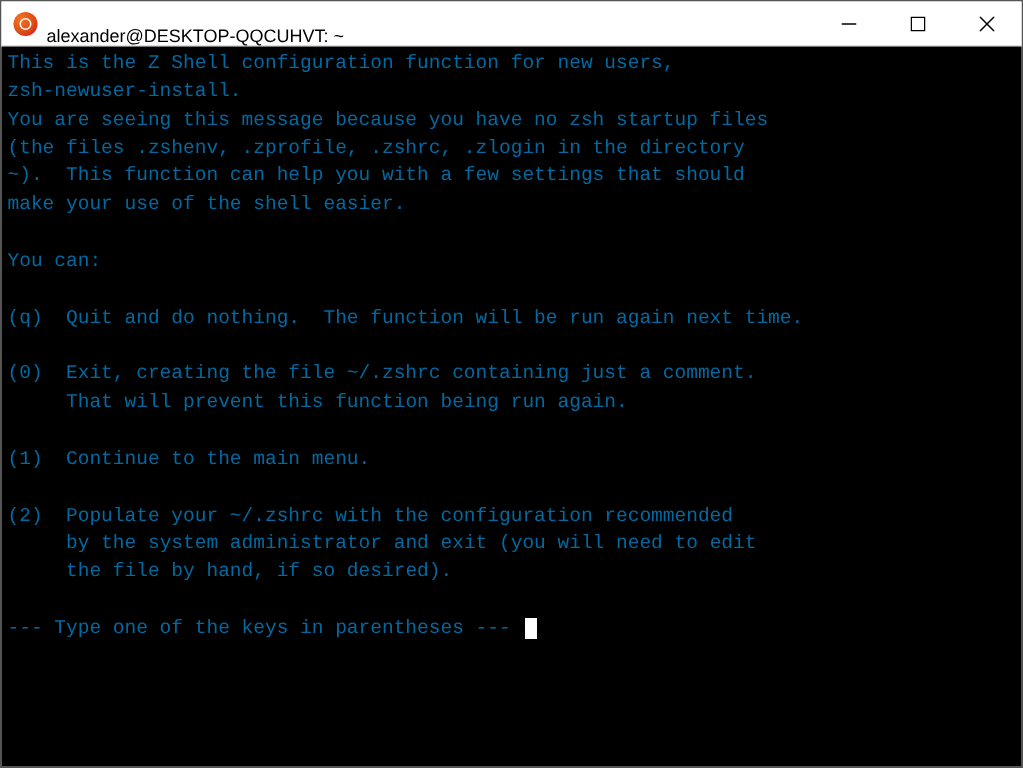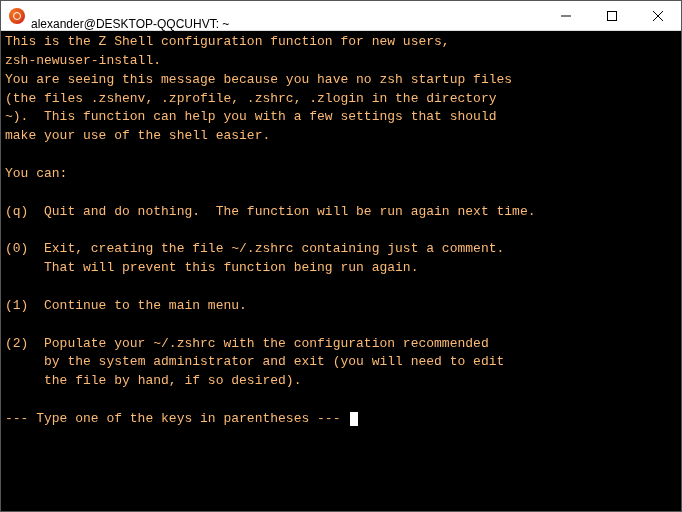--- a/index.html
+++ b/index.html
@@ -72,21 +72,21 @@
       border: none;
       font-family: inherit;
     }
     .titlebar-btn svg {
       width: 10px;
       height: 10px;
     }
     .terminal {
       flex: 1;
       background: #000;
-      color: #fdba74;
+      color: #0369a1;
       font-family: 'Consolas', 'Courier New', monospace;
       font-size: 13px;
       line-height: 1.45;
       padding: 2px 4px;
       white-space: pre-wrap;
       overflow: hidden;
     }
     .cursor {
       display: inline-block;
       width: 8px;

